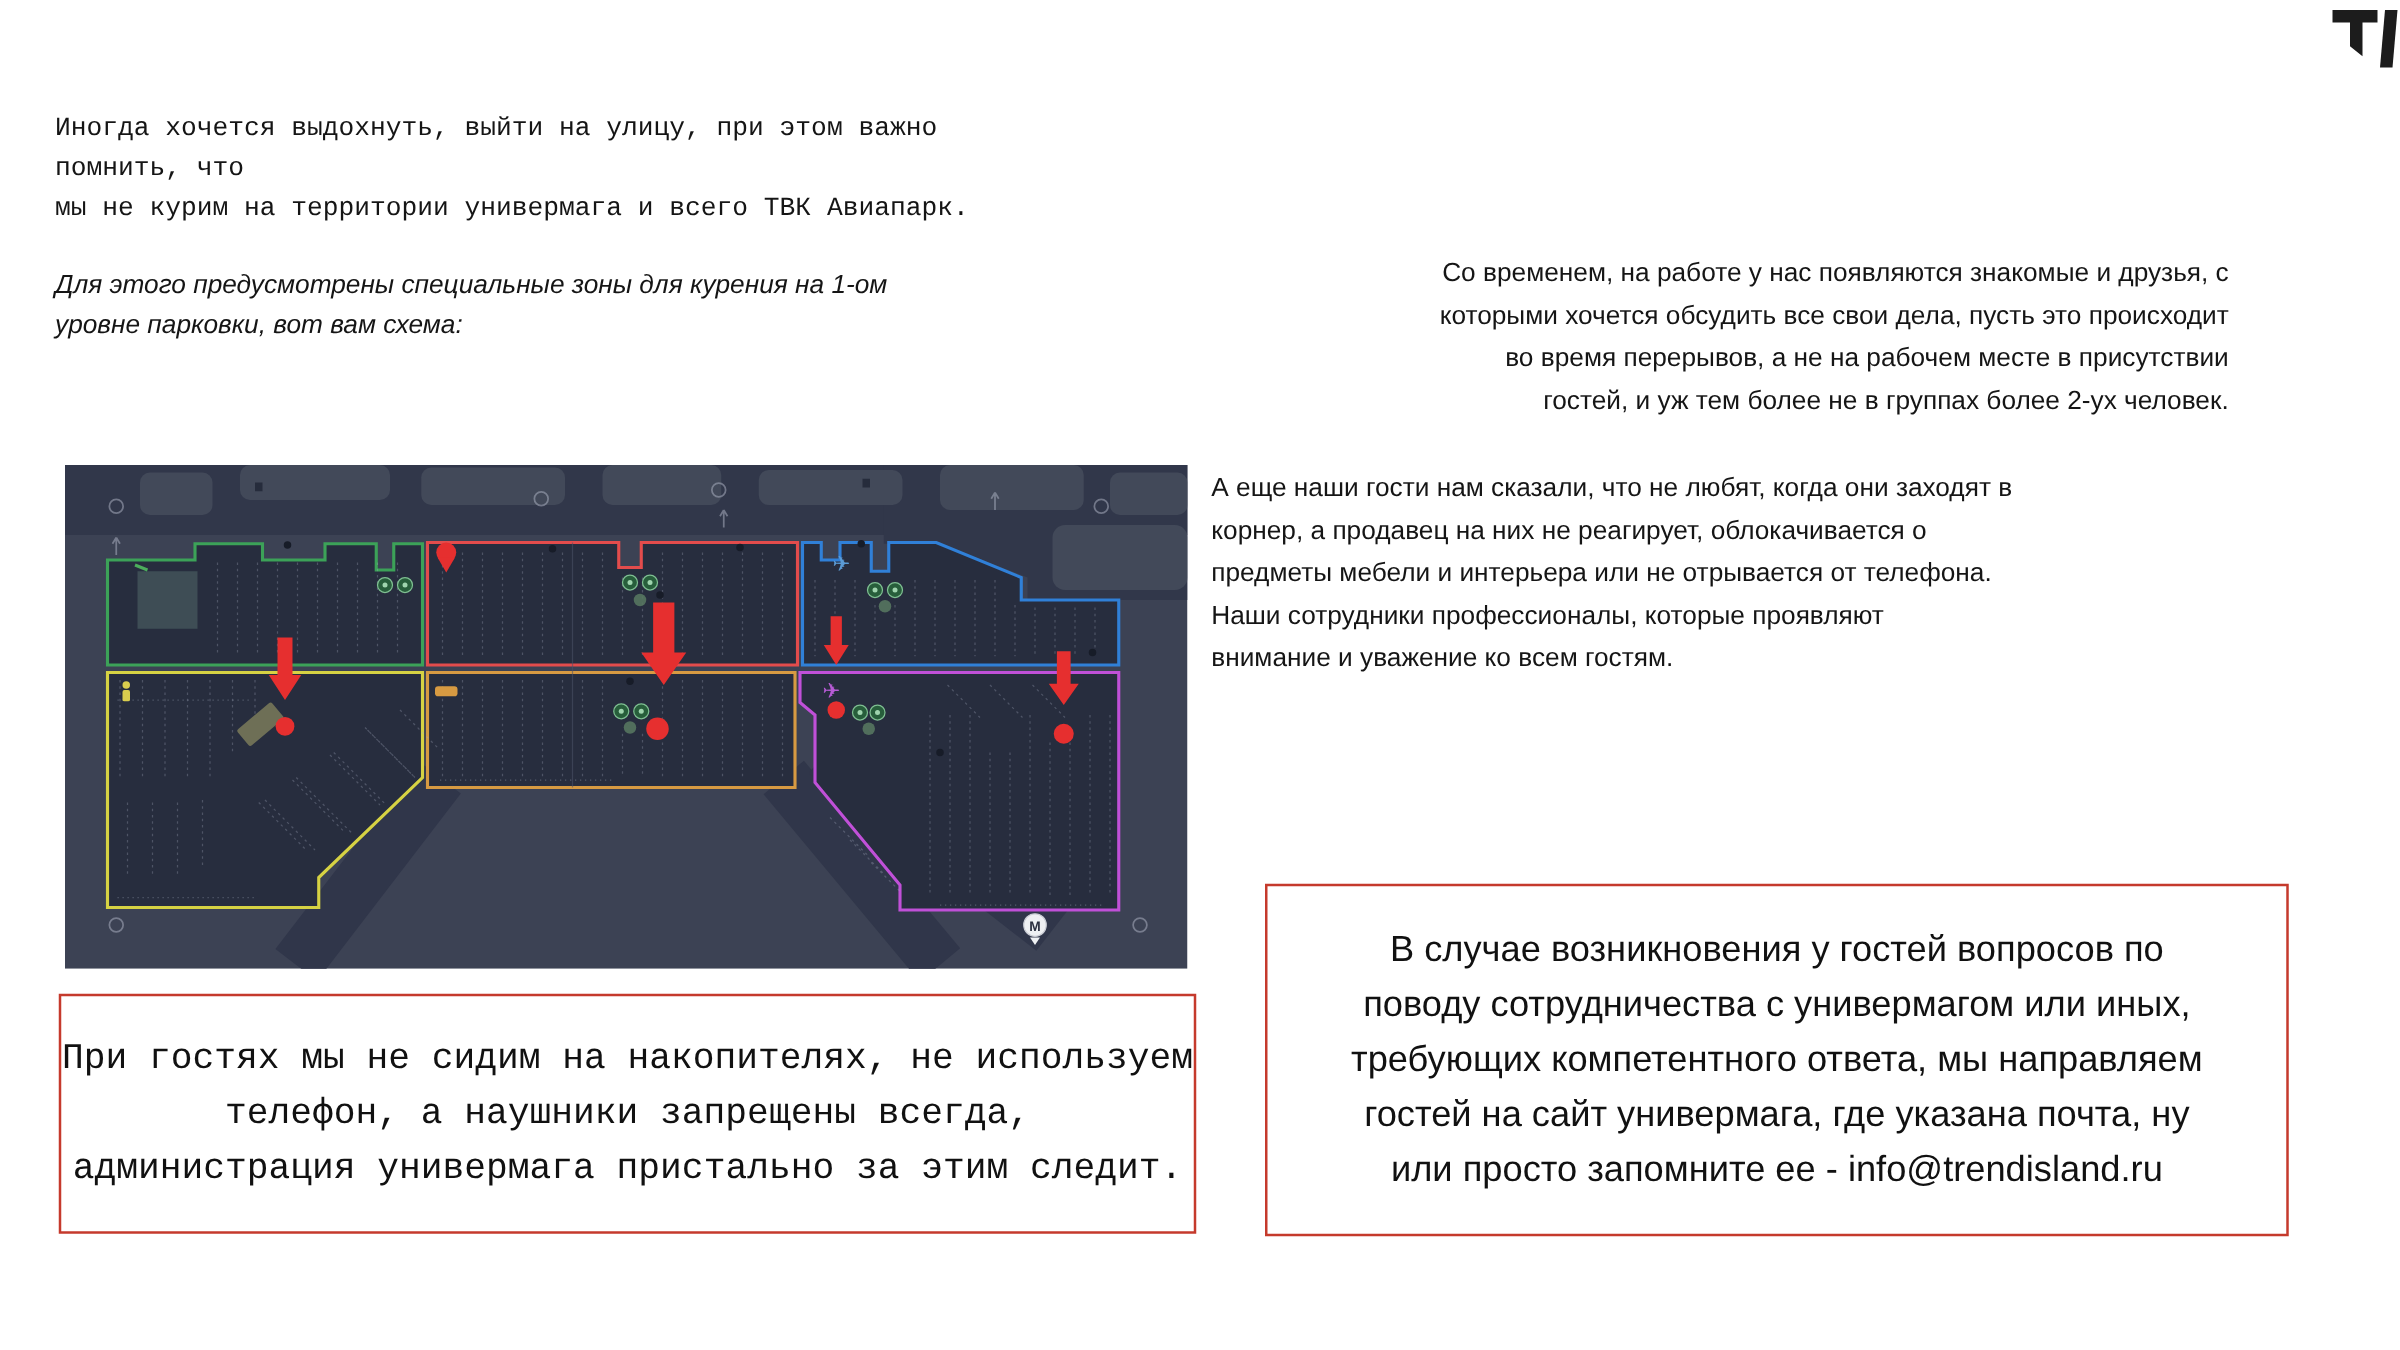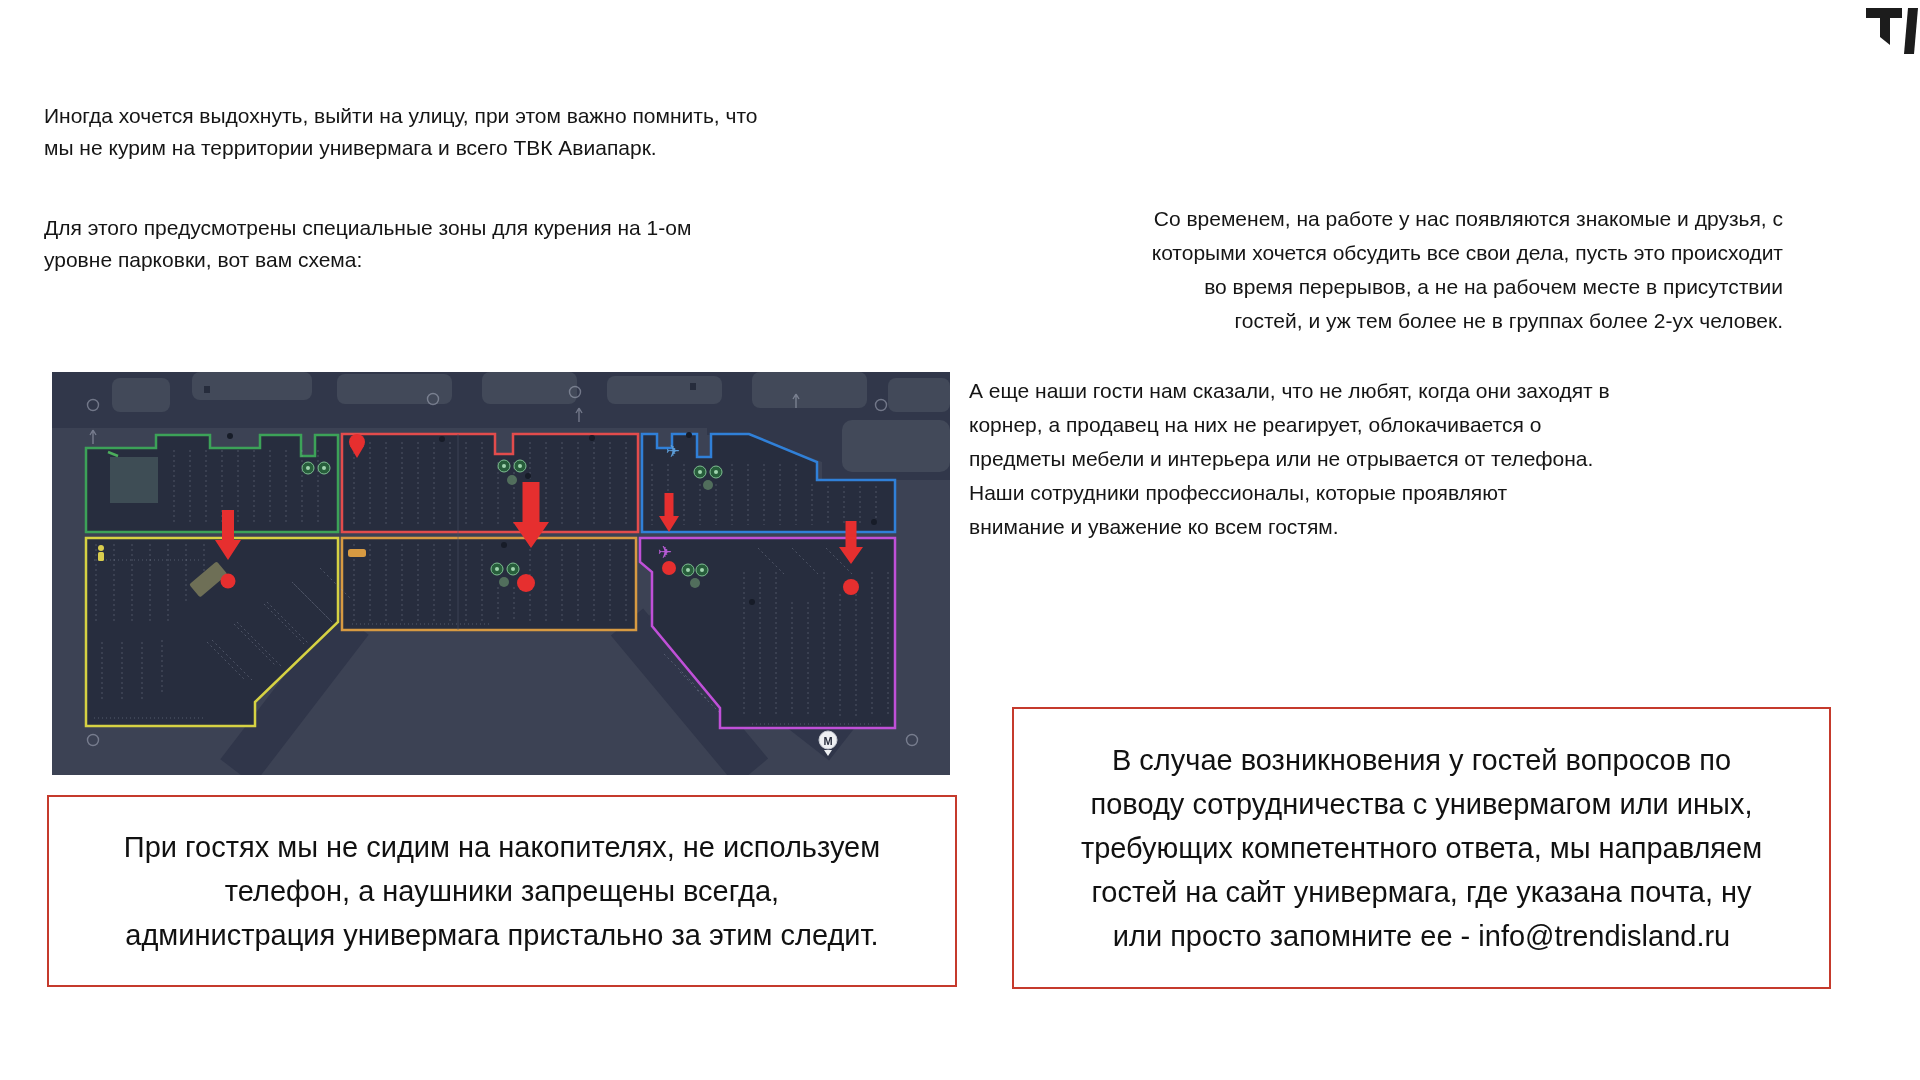--- a/index.html
+++ b/index.html
@@ -28,24 +28,24 @@
 </head>
 <body>
 
 <div class="slide">
 
   <svg class="logo" viewBox="0 0 58 58" aria-hidden="true">
     <polygon points="2,4 38,4 38,14 26,14 26,41 16,33 16,14 2,14" fill="#1c1c1c"></polygon>
     <polygon points="44,4 54,4 50,50 40,50" fill="#1c1c1c"></polygon>
   </svg>
 
-  <div class="para left" style="left:44px;top:100px;width:800px;">Иногда хочется выдохнуть, выйти на улицу, при этом важно помнить, что
+  <div class="para left" style="left:44px;top:88px;width:800px;font-family:Liberation Mono, monospace;">Иногда хочется выдохнуть, выйти на улицу, при этом важно помнить, что
 мы не курим на территории универмага и всего ТВК Авиапарк.</div>
 
-  <div class="para left" style="left:44px;top:212px;width:800px;">Для этого предусмотрены специальные зоны для курения на 1-ом
+  <div class="para left" style="left:44px;top:212px;width:800px;font-style:italic;">Для этого предусмотрены специальные зоны для курения на 1-ом
 уровне парковки, вот вам схема:</div>
 
   <div class="para right" style="left:1023px;top:202px;width:760px;text-align:right;">Со временем, на работе у нас появляются знакомые и друзья, с
 которыми хочется обсудить все свои дела, пусть это происходит
 во время перерывов, а не на рабочем месте в присутствии
 гостей, и уж тем более не в группах более 2-ух человек.</div>
 
   <div class="para right" style="left:969px;top:374px;width:760px;">А еще наши гости нам сказали, что не любят, когда они заходят в
 корнер, а продавец на них не реагирует, облокачивается о
 предметы мебели и интерьера или не отрывается от телефона.
@@ -203,21 +203,21 @@
       </g>
 
       <g>
         <circle cx="776" cy="368" r="9" fill="#eef0f3" stroke="#c9ccd4" stroke-width="1"></circle>
         <text x="776" y="372.5" font-size="11" font-weight="bold" fill="#2b3040" text-anchor="middle">M</text>
         <polygon points="772,378 780,378 776,384" fill="#eef0f3"></polygon>
       </g>
     </svg>
   </div>
 
-  <div class="callout" style="left:47px;top:795px;width:906px;height:188px;">При гостях мы не сидим на накопителях, не используем
+  <div class="callout" style="left:47px;top:795px;width:906px;height:188px;font-family:Liberation Mono, monospace;">При гостях мы не сидим на накопителях, не используем
 телефон, а наушники запрещены всегда,
 администрация универмага пристально за этим следит.</div>
 
   <div class="callout" style="left:1012px;top:707px;width:815px;height:278px;text-align:center;">В случае возникновения у гостей вопросов по
 поводу сотрудничества с универмагом или иных,
 требующих компетентного ответа, мы направляем
 гостей на сайт универмага, где указана почта, ну
 или просто запомните ее - info@trendisland.ru</div>
 
 </div>

